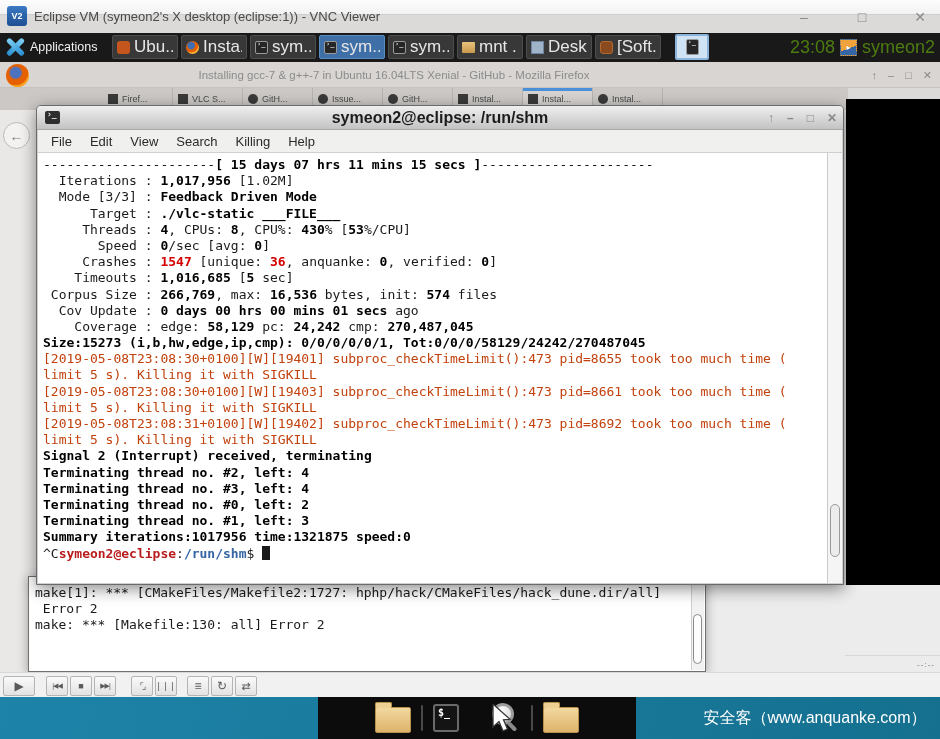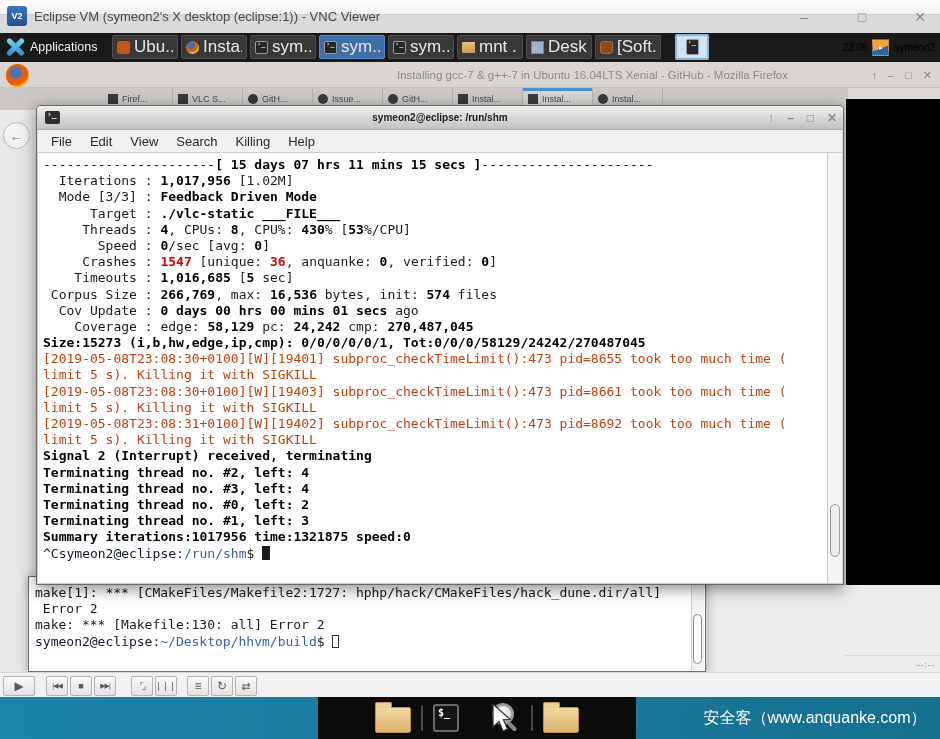--- a/index.html
+++ b/index.html
@@ -29,27 +29,27 @@
 .ti-ubuntu,.ti-software{background:#c4551c;border-radius:3px}
 .ti-software{background:#8a4a1e;border:1px solid #b06a30}
 .ti-firefox{border-radius:50%;background:radial-gradient(circle at 40% 35%,#3d6fb5 0 28%,#e66000 38% 58%,#ffb13b 62%)}
 .ti-terminal{background:#262626;border:1px solid #9a9a9a;border-radius:2px}
 .ti-terminal::before{content:"›_";position:absolute;left:1px;top:-2px;color:#ddd;font:bold 7px "DejaVu Sans Mono",monospace}
 .ti-folder{background:linear-gradient(180deg,#e8c27b,#c89a4e);border-radius:1px;height:11px;margin-top:1px}
 .ti-desktop{background:#béb;background:#9fb4c8;border:1px solid #6f84a0}
 #flash-btn{left:675px;top:34px;width:34px;height:26px;background:#cfe3f5;border:2px solid #8ab4d8;border-radius:2px;display:flex;align-items:center;justify-content:center}
 #flash-btn .ti-terminal{width:18px;height:16px}
 #tray{right:5px;top:33px;height:29px;display:flex;align-items:center;gap:5px}
-#clock,#username{color:#000000;font-size:10px}
+#clock,#username{color:#4d7c0f;font-size:18px}
 #tray-icon{width:17px;height:17px;border:1px dotted #777;background:linear-gradient(160deg,#f0a23c 0 55%,#3465a4 55%);display:flex;align-items:center;justify-content:center;color:#fff;font-size:8px}
 
 
 #ff-titlebar{left:0;top:62px;width:940px;height:26px;background:#d8d5d2;border-bottom:1px solid #c6c2bf}
 #ff-logo{left:6px;top:64px;width:23px;height:23px;border-radius:50%;background:radial-gradient(circle at 42% 38%,#4d72c0 0 26%,#e66000 36% 62%,#f9a01b 66%);z-index:3}
-#ff-title{left:0;top:62px;width:788px;height:26px;line-height:26px;text-align:right;font-size:11.5px;color:#8c8c8c}
+#ff-title{left:0;top:62px;width:788px;height:26px;line-height:26px;text-align:center;font-size:11.5px;color:#8c8c8c}
 #ff-controls{right:8px;top:62px;height:26px;display:flex;gap:11px;align-items:center;color:#8a8a8a;font-size:11px}
 #ff-tabbar{left:0;top:88px;width:848px;height:22px;background:#cbc8c5;overflow:hidden}
 #ff-tabs{position:absolute;left:103px;top:0;display:flex;height:22px}
 .fftab{width:70px;height:22px;border-right:1px solid #b5b2af;display:flex;align-items:center;gap:4px;padding:0 5px;overflow:hidden}
 .fftab.ffactive{box-shadow:inset 0 3px 0 #4a90d9;background:#d6d3d0}
 .fficon{flex:0 0 10px;width:10px;height:10px;background:#3a3a3a}
 .ffocto{border-radius:50%}
 .fflabel{font-size:9px;color:#4a4a4a;white-space:nowrap;overflow:hidden}
 #ff-rail{left:0;top:110px;width:38px;height:562px;background:#eae8e6;border-right:1px solid #c9c5c2}
 #back-btn{left:3px;top:122px;width:27px;height:27px;border-radius:50%;border:1px solid #bdb9b6;background:#f3f2f0;color:#777;font-size:14px;display:flex;align-items:center;justify-content:center}
@@ -60,35 +60,35 @@
 #vlc-seek{left:845px;top:655px;width:95px;height:17px;background:#ececec;border-top:1px solid #d8d8d8}
 #vlc-time{position:absolute;right:5px;top:4px;font-size:8px;color:#777;letter-spacing:1px}
 
 
 .tline{white-space:pre;height:16.2px;line-height:16.2px;font-family:"DejaVu Sans Mono",monospace;font-size:13px;color:#1a1a1a}
 .sg-n{color:#1a1a1a}
 .sg-b{color:#000;font-weight:bold}
 .sg-rb{color:#d40000;font-weight:bold}
 .sg-y{color:#c2410c}
 .sg-yb{color:#c4a000;font-weight:bold}
-.sg-g{color:#0f172a;font-weight:normal}
-.sg-bl{color:#3465a4;font-weight:normal}
+.sg-g{color:#b91c1c;font-weight:bold}
+.sg-bl{color:#3465a4;font-weight:bold}
 .sg-cur{display:inline-block;width:8px;height:14px;background:#1a1a1a;vertical-align:-2px}
 .sg-curh{display:inline-block;width:7px;height:13px;border:1px solid #333;vertical-align:-2px;background:#fff}
 
 #term-lower{left:28px;top:576px;width:678px;height:96px;background:#fff;border:1px solid #6f6f6f;box-shadow:0 2px 10px rgba(0,0,0,.35);z-index:2}
 #term-lower-output{position:absolute;left:6px;top:8px;right:16px;bottom:2px;overflow:hidden}
 #term-lower-scroll{position:absolute;right:1px;top:1px;bottom:1px;width:13px;background:#f2f2f2;border-left:1px solid #cfcfcf}
 #term-lower-thumb{position:absolute;left:1px;top:36px;width:9px;height:50px;border-radius:6px;background:#fdfdfd;border:1px solid #8a8a8a}
 
 #term-main{left:36px;top:105px;width:808px;height:480px;background:#cfcfcf;border:1px solid #6a6a6a;border-radius:5px 5px 0 0;box-shadow:0 4px 16px rgba(0,0,0,.45);z-index:3}
 #term-titlebar{position:absolute;left:0;top:0;right:0;height:24px;background:linear-gradient(180deg,#efefef,#c3c3c3);border-radius:4px 4px 0 0;border-bottom:1px solid #a8a8a8}
 #term-title-icon{position:absolute;left:8px;top:5px;width:15px;height:13px;background:#2e2e2e;border-radius:2px}
 #term-title-icon::before{content:"›_";position:absolute;left:2px;top:-1px;color:#eee;font:bold 8px "DejaVu Sans Mono",monospace}
-#term-title{position:absolute;left:0;right:0;top:0;height:16px;line-height:24px;text-align:center;font-size:10px;font-weight:bold;color:#1c1c1c}
+#term-title{position:absolute;left:0;right:0;top:0;height:16px;line-height:24px;text-align:center;font-size:16px;font-weight:bold;color:#1c1c1c}
 #term-controls{position:absolute;right:6px;top:0;height:24px;display:flex;gap:13px;align-items:center;color:#8a8a8a;font-size:12px;font-weight:bold}
 #term-menubar{position:absolute;left:1px;right:1px;top:24px;height:23px;background:#f0f0ef;border-bottom:1px solid #cfcfcf;display:flex;align-items:center;padding-left:4px}
 .menuitem{padding:0 9px;font-size:13px;color:#2a2a2a;line-height:23px}
 #term-content{position:absolute;left:1px;top:47px;right:16px;bottom:1px;background:#fff;overflow:hidden;padding:4px 0 0 5px}
 #term-main-scroll{position:absolute;right:1px;top:47px;bottom:1px;width:15px;background:#f5f5f5;border-left:1px solid #c9c9c9}
 #term-main-thumb{position:absolute;left:2px;top:351px;width:10px;height:53px;border-radius:6px;background:#ececec;border:1px solid #9a9a9a}
 
 
 #vlc-bar{left:0;top:672px;width:940px;height:25px;background:#f1f1f1;border-top:1px solid #d8d8d8;z-index:4}
 .vbtn{position:absolute;top:3px;height:20px;background:linear-gradient(180deg,#fafafa,#e2e2e2);border:1px solid #b4b4b4;border-radius:2px;color:#5a5a5a;display:flex;align-items:center;justify-content:center}
@@ -230,21 +230,20 @@
   <div class="abs" id="vlc-gray"></div>
   <div class="abs" id="vlc-seek">
     <span id="vlc-time">--:--</span>
   </div>
 
   <div class="abs" id="term-lower">
     <div id="term-lower-output">
         <div class="tline"><span class="sg-n">make[1]: *** [CMakeFiles/Makefile2:1727: hphp/hack/CMakeFiles/hack_dune.dir/all]</span></div>
         <div class="tline"><span class="sg-n"> Error 2</span></div>
         <div class="tline"><span class="sg-n">make: *** [Makefile:130: all] Error 2</span></div>
-        <div class="tline"><span class="sg-g">symeon2@eclipse</span><span class="sg-n">:</span><span class="sg-bl">~/Desktop/hhvm/build</span><span class="sg-n">$ </span><span class="sg-curh"></span></div>
       </div>
     <div id="term-lower-scroll">
         <div id="term-lower-thumb"></div>
       </div>
   </div>
 
   <div class="abs" id="term-main">
     <div id="term-titlebar">
       <span id="term-title-icon"></span>
       <div id="term-title">symeon2@eclipse: /run/shm</div>

